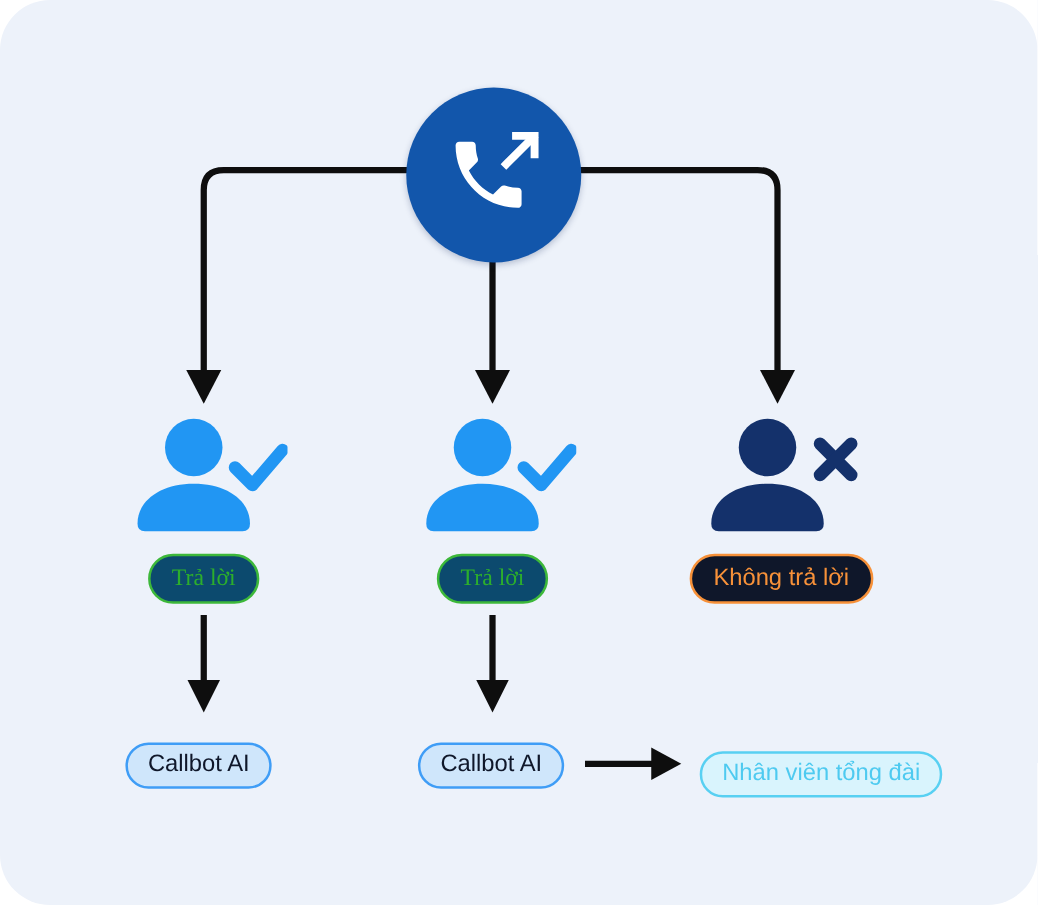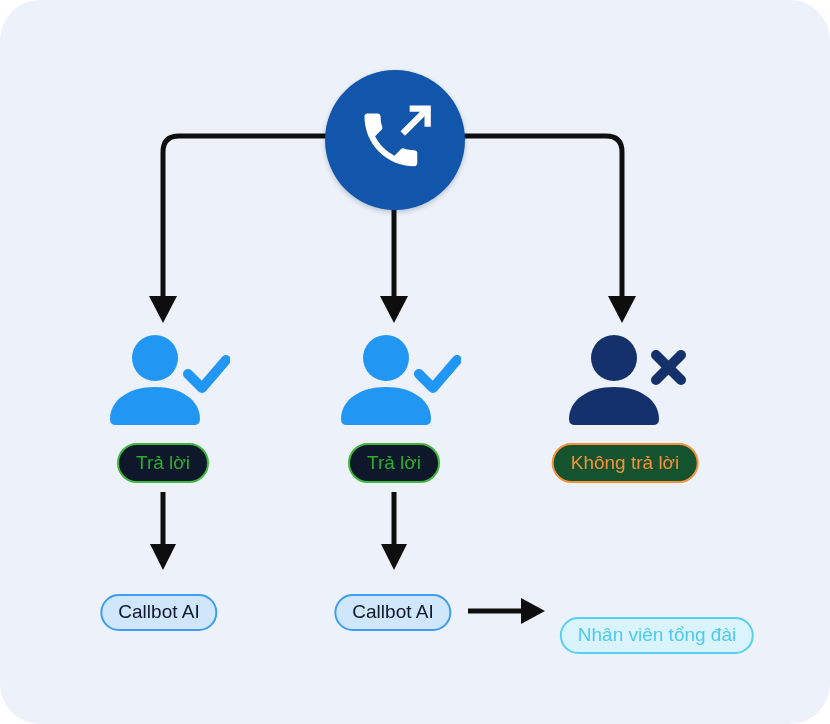--- a/index.html
+++ b/index.html
@@ -43,31 +43,31 @@
     border-radius: 999px;
     border: 2px solid;
     font-size: 19px;
     line-height: 1;
     white-space: nowrap;
     padding: 8px 17px 9px 17px;
     box-sizing: border-box;
   }
   .badge.row2 { padding: 6px 16px 8px 16px; }
 
-  .badge.green  { background: #0f172a; border-color: #3db83a; color: #2cae2c; }
-  .badge.orange { background: #14532d; border-color: #f79139; color: #f79139; }
+  .badge.green  { background: #0c4a6e; border-color: #3db83a; color: #2cae2c; font-family: Liberation Serif, serif; }
+  .badge.orange { background: #0f172a; border-color: #f79139; color: #f79139; }
   .badge.blue   { background: #cfe6fb; border-color: #3f9df6; color: #0f172a; }
   .badge.cyan   { background: #d9f4fd; border-color: #58d0f2; color: #4ecaf0; }
 
   .badge.s1 { left: 163px; top: 443px; }
   .badge.s2 { left: 394px; top: 443px; }
   .badge.s3 { left: 625px; top: 443px; }
   .badge.o1 { left: 159px; top: 594px; }
   .badge.o2 { left: 393px; top: 594px; }
-  .badge.t1 { left: 657px; top: 617px; }
+  .badge.t1 { left: 657px; top: 601px; }
 </style>
 </head>
 <body>
 
 <div class="canvas">
 
   <svg class="connectors" viewBox="0 0 830 724" xmlns="http://www.w3.org/2000/svg">
     <g stroke="#0e0e0e" stroke-width="5" fill="none">
       <path d="M394 136 H179 Q163 136 163 152 V298"></path>
       <path d="M394 205 V298"></path>

